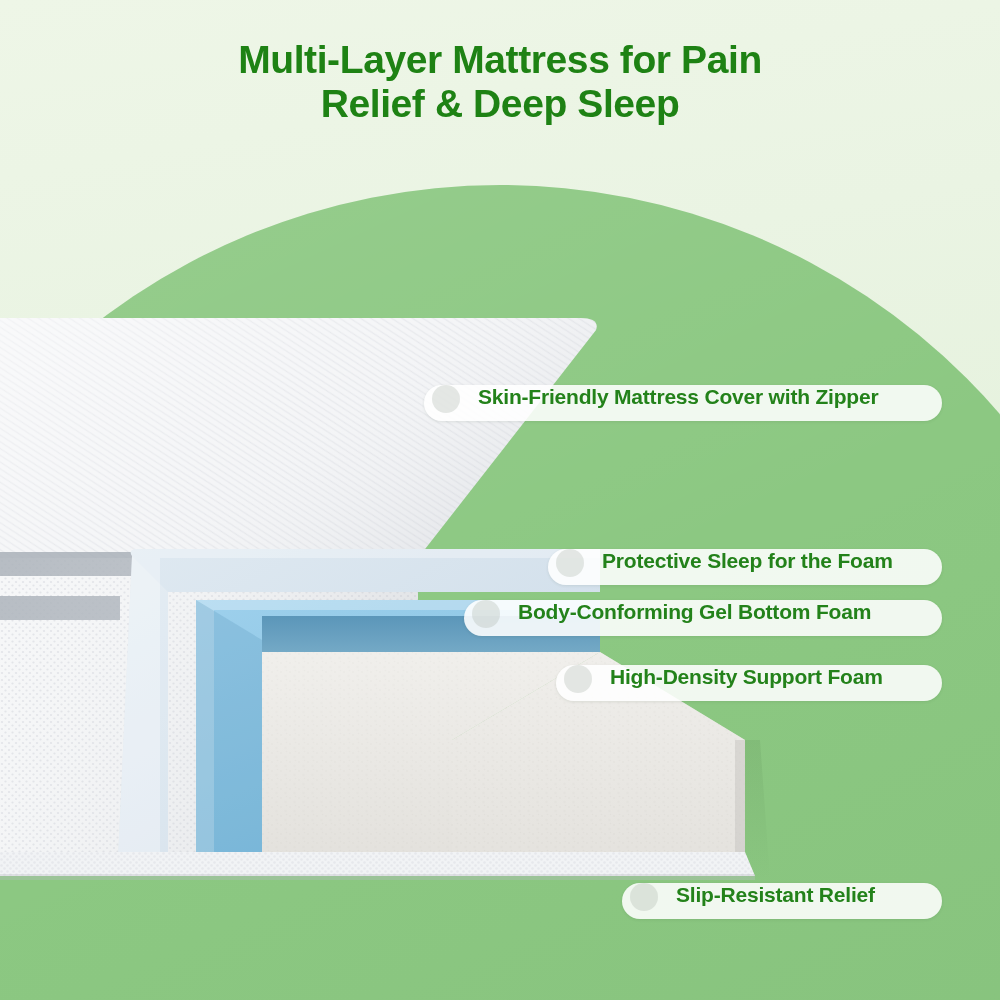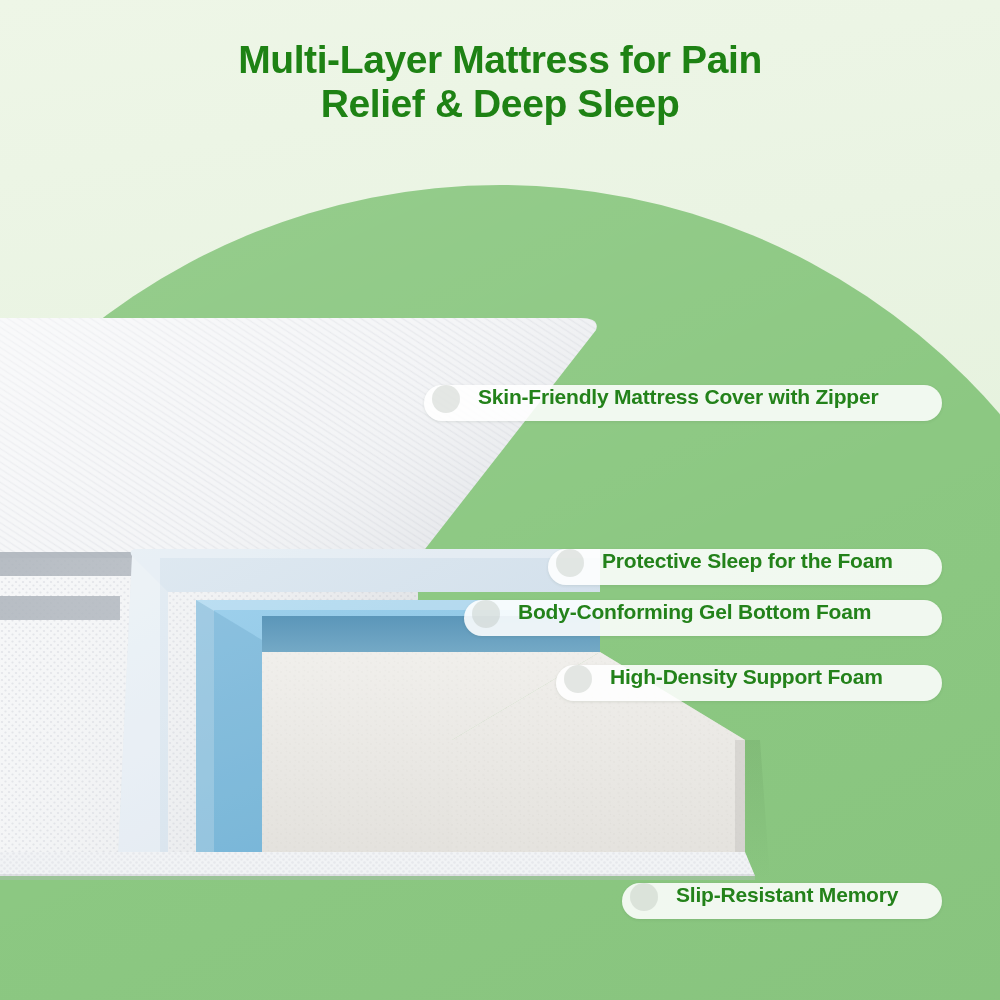--- a/index.html
+++ b/index.html
@@ -237,16 +237,16 @@
     <span class="ptext">Body-Conforming Gel Bottom Foam</span>
   </div>
 
   <div class="pill pill-4">
     <span class="dot"></span>
     <span class="ptext">High-Density Support Foam</span>
   </div>
 
   <div class="pill pill-5">
     <span class="dot"></span>
-    <span class="ptext">Slip-Resistant Memory</span>
+    <span class="ptext">Slip-Resistant Relief</span>
   </div>
 
 </div>
 
 </body></html>

